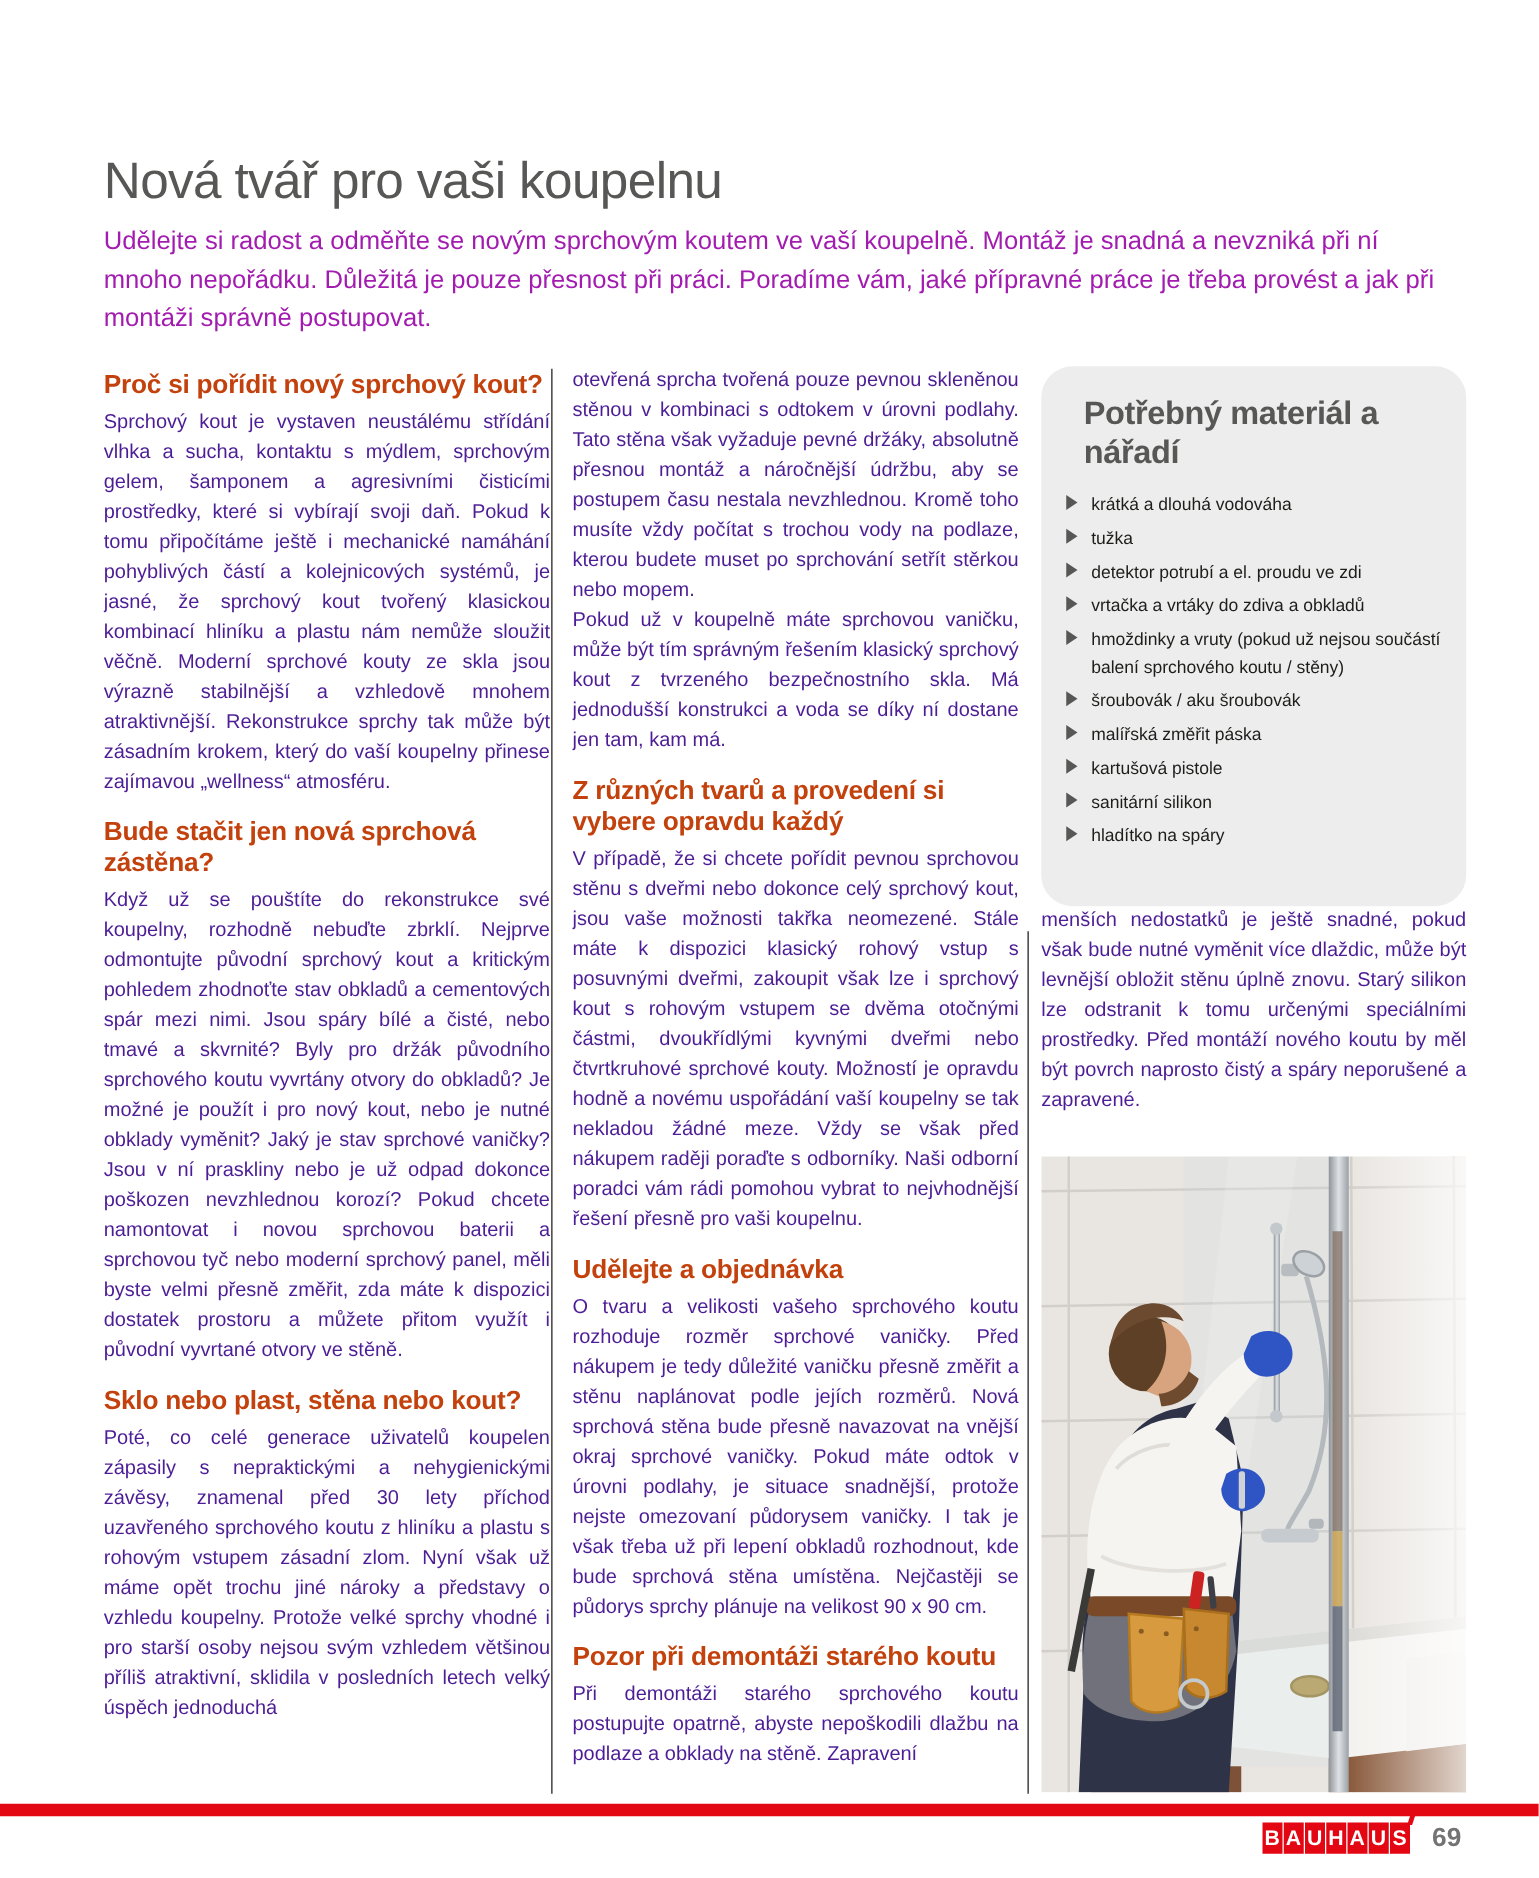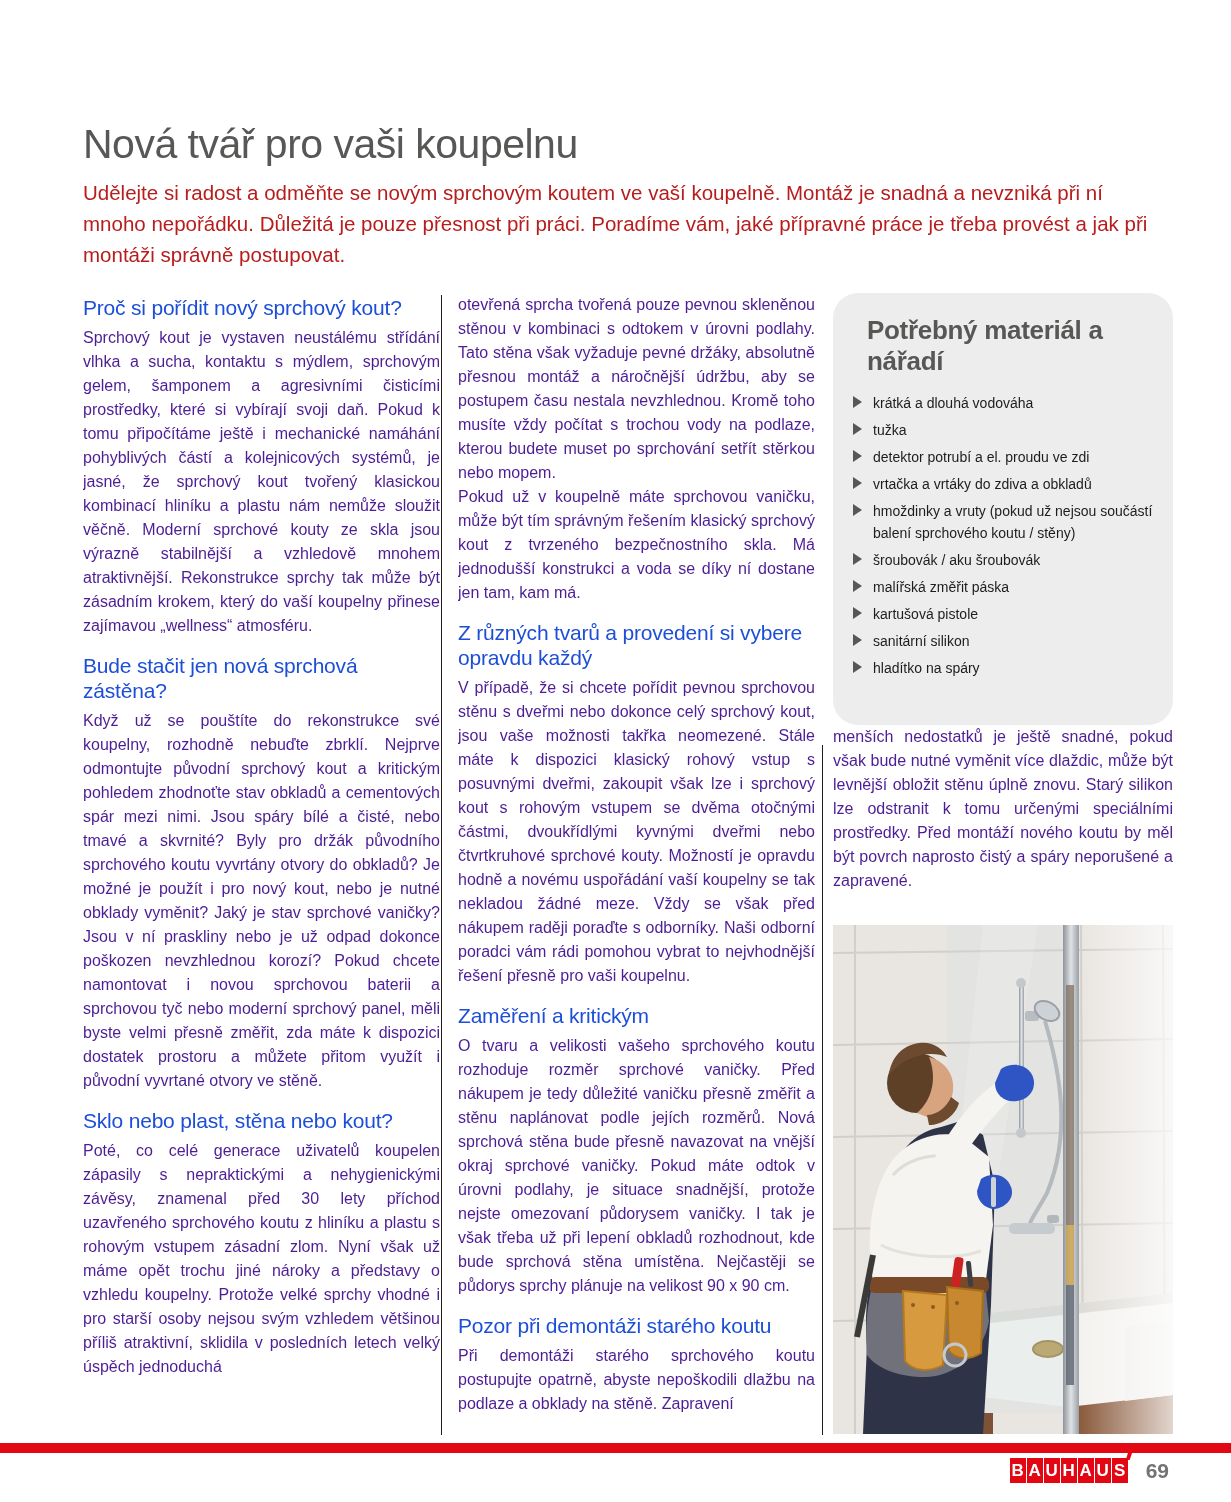--- a/index.html
+++ b/index.html
@@ -6,32 +6,32 @@
   body{
     width:1231px;height:1502px;position:relative;background:#ffffff;
     font-family:"Liberation Sans",sans-serif;color:#1d1d1b;overflow:hidden;
   }
   .page-title{
     position:absolute;left:83px;top:94px;font-size:41px;line-height:46px;
     color:#575756;letter-spacing:-0.5px;font-weight:400;text-align:center;
   }
   .intro{
     position:absolute;left:83px;top:156px;width:1078px;
-    font-size:20.5px;line-height:31px;color:#b91c1c;
+    font-size:20.5px;line-height:31px;color:#a21caf;
   }
   .col{position:absolute;top:293px;}
   .col-1{left:83px;width:357px;height:1148px;overflow:hidden;}
   .col-2{left:458px;width:357px;height:1148px;overflow:hidden;}
   .col-3{left:833px;width:340px;height:1148px;}
   .vdiv{position:absolute;width:1px;background:#1d1d1b;}
   .vdiv-1{left:441px;top:295px;height:1140px;}
   .vdiv-2{left:822px;top:745px;height:690px;}
   .col h3{
-    font-size:21px;line-height:25px;margin:15px 0 6px;color:#1d4ed8;
-    letter-spacing:-0.2px;font-weight:400;
+    font-size:21px;line-height:25px;margin:15px 0 6px;color:#c2410c;
+    letter-spacing:-0.2px;font-weight:700;
   }
   .col h3.first{margin-top:2px;}
   .col p{
     margin:0;font-size:16px;line-height:24px;text-align:justify;color:#4c1d95;
   }
   
   .materials-box{
     background:#ededed;height:432px;box-sizing:border-box;
     padding:22px 20px 0 20px;overflow:hidden;border-radius:25px;
   }
@@ -90,21 +90,21 @@
   <p>Když už se pouštíte do rekonstrukce své koupelny, rozhodně nebuďte zbrklí. Nejprve odmontujte původní sprchový kout a kritickým pohledem zhodnoťte stav obkladů a cementových spár mezi nimi. Jsou spáry bílé a čisté, nebo tmavé a skvrnité? Byly pro držák původního sprchového koutu vyvrtány otvory do obkladů? Je možné je použít i pro nový kout, nebo je nutné obklady vyměnit? Jaký je stav sprchové vaničky? Jsou v ní praskliny nebo je už odpad dokonce poškozen nevzhlednou korozí? Pokud chcete namontovat i novou sprchovou baterii a sprchovou tyč nebo moderní sprchový panel, měli byste velmi přesně změřit, zda máte k dispozici dostatek prostoru a můžete přitom využít i původní vyvrtané otvory ve stěně.</p>
   <h3>Sklo nebo plast, stěna nebo kout?</h3>
   <p>Poté, co celé generace uživatelů koupelen zápasily s nepraktickými a nehygienickými závěsy, znamenal před 30 lety příchod uzavřeného sprchového koutu z hliníku a plastu s rohovým vstupem zásadní zlom. Nyní však už máme opět trochu jiné nároky a představy o vzhledu koupelny. Protože velké sprchy vhodné i pro starší osoby nejsou svým vzhledem většinou příliš atraktivní, sklidila v posledních letech velký úspěch jednoduchá</p>
 </div>
 
 <div class="col col-2">
   <p>otevřená sprcha tvořená pouze pevnou skleněnou stěnou v kombinaci s odtokem v úrovni podlahy. Tato stěna však vyžaduje pevné držáky, absolutně přesnou montáž a náročnější údržbu, aby se postupem času nestala nevzhlednou. Kromě toho musíte vždy počítat s trochou vody na podlaze, kterou budete muset po sprchování setřít stěrkou nebo mopem.</p>
   <p>Pokud už v koupelně máte sprchovou vaničku, může být tím správným řešením klasický sprchový kout z tvrzeného bezpečnostního skla. Má jednodušší konstrukci a voda se díky ní dostane jen tam, kam má.</p>
   <h3>Z různých tvarů a provedení si vybere opravdu každý</h3>
   <p>V případě, že si chcete pořídit pevnou sprchovou stěnu s dveřmi nebo dokonce celý sprchový kout, jsou vaše možnosti takřka neomezené. Stále máte k dispozici klasický rohový vstup s posuvnými dveřmi, zakoupit však lze i sprchový kout s rohovým vstupem se dvěma otočnými částmi, dvoukřídlými kyvnými dveřmi nebo čtvrtkruhové sprchové kouty. Možností je opravdu hodně a novému uspořádání vaší koupelny se tak nekladou žádné meze. Vždy se však před nákupem raději poraďte s odborníky. Naši odborní poradci vám rádi pomohou vybrat to nejvhodnější řešení přesně pro vaši koupelnu.</p>
-  <h3>Zaměření a kritickým</h3>
+  <h3>Udělejte a objednávka</h3>
   <p>O tvaru a velikosti vašeho sprchového koutu rozhoduje rozměr sprchové vaničky. Před nákupem je tedy důležité vaničku přesně změřit a stěnu naplánovat podle jejích rozměrů. Nová sprchová stěna bude přesně navazovat na vnější okraj sprchové vaničky. Pokud máte odtok v úrovni podlahy, je situace snadnější, protože nejste omezovaní půdorysem vaničky. I tak je však třeba už při lepení obkladů rozhodnout, kde bude sprchová stěna umístěna. Nejčastěji se půdorys sprchy plánuje na velikost 90 x 90 cm.</p>
   <h3>Pozor při demontáži starého koutu</h3>
   <p>Při demontáži starého sprchového koutu postupujte opatrně, abyste nepoškodili dlažbu na podlaze a obklady na stěně. Zapravení</p>
 </div>
 
 <div class="col col-3">
 
   <div class="materials-box">
     <h2 class="materials-title">Potřebný materiál a nářadí</h2>
     <div class="mat-item">

